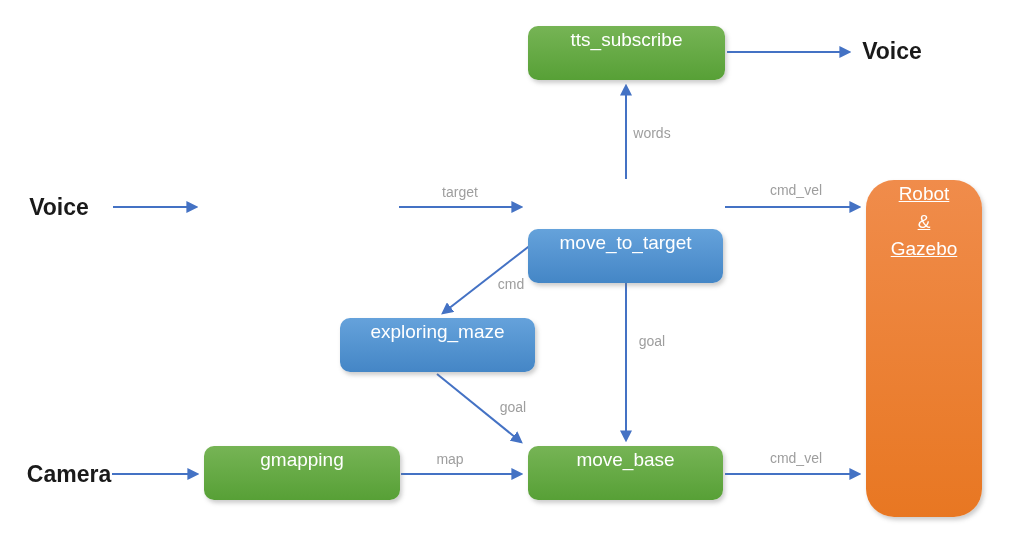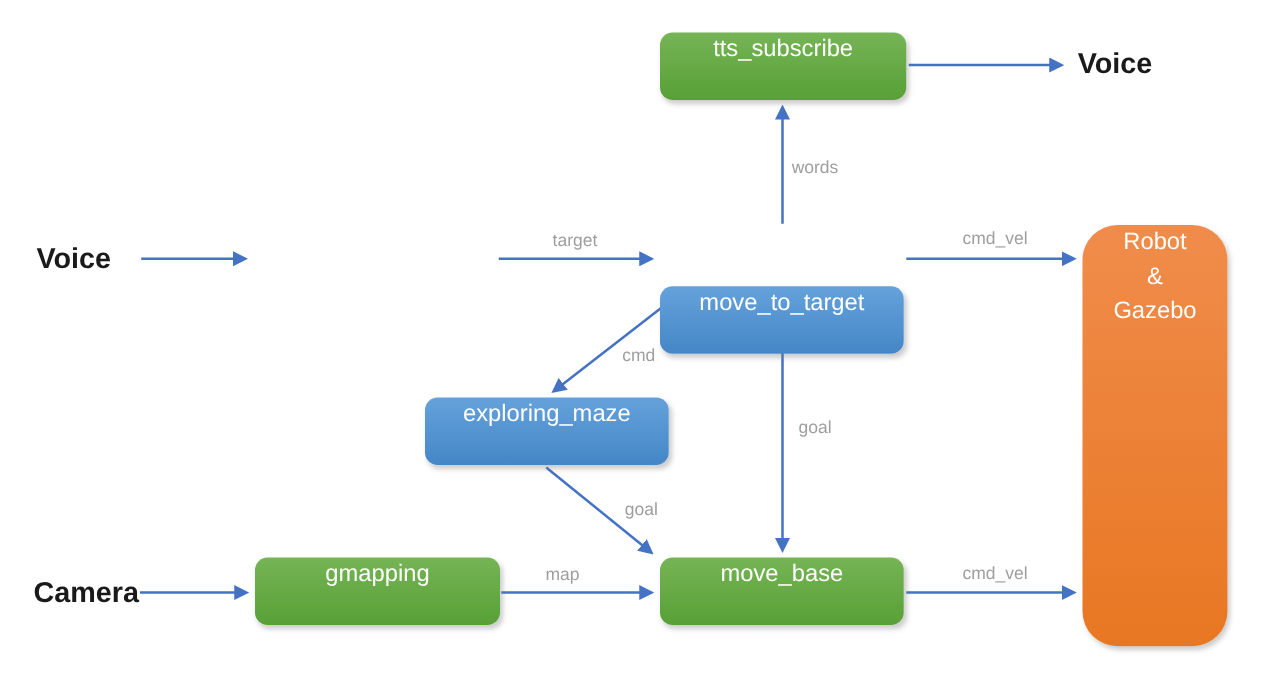--- a/index.html
+++ b/index.html
@@ -31,21 +31,21 @@
     position:absolute;
     display:flex;justify-content:center;
     border-radius:10px;
     color:var(--node-text);
     font-size:19px;
     box-shadow:2px 3px 4px rgba(120,120,120,0.38);
     text-align:center;
   }
   .node.blue{background:linear-gradient(180deg,var(--blue-top),var(--blue-bottom));}
   .node.green{background:linear-gradient(180deg,var(--green-top),var(--green-bottom));}
-  .node.orange{background:linear-gradient(180deg,var(--orange-top),var(--orange-bottom));border-radius:28px;}
+  .node.orange{background:linear-gradient(180deg,var(--orange-top),var(--orange-bottom));border-radius:28px;text-decoration:underline;}
   .node-label{white-space:pre-line;line-height:1.45;}
   .ext-label{
     position:absolute;
     transform:translate(-50%,-50%);
     font-size:23px;
     font-weight:700;
     color:var(--ext-text);
     white-space:nowrap;
   }
 </style>

